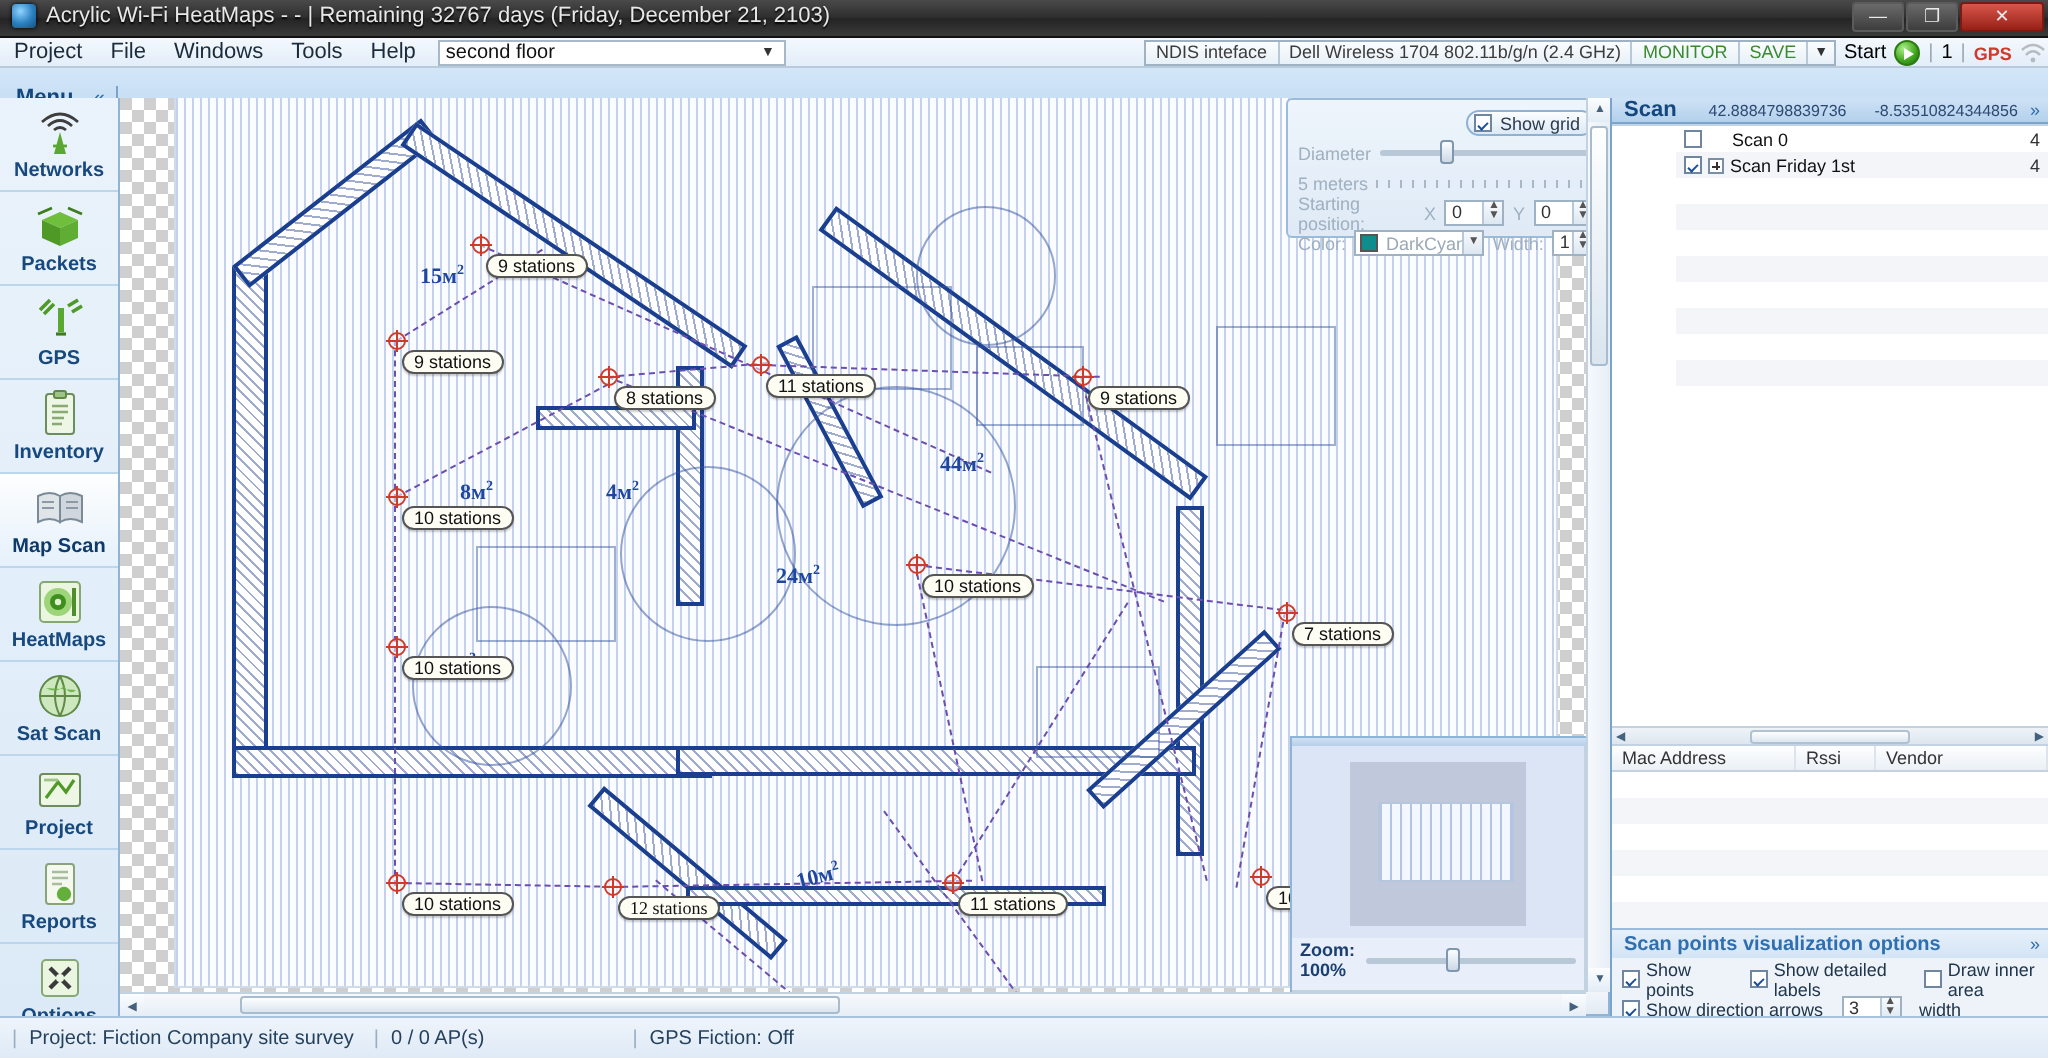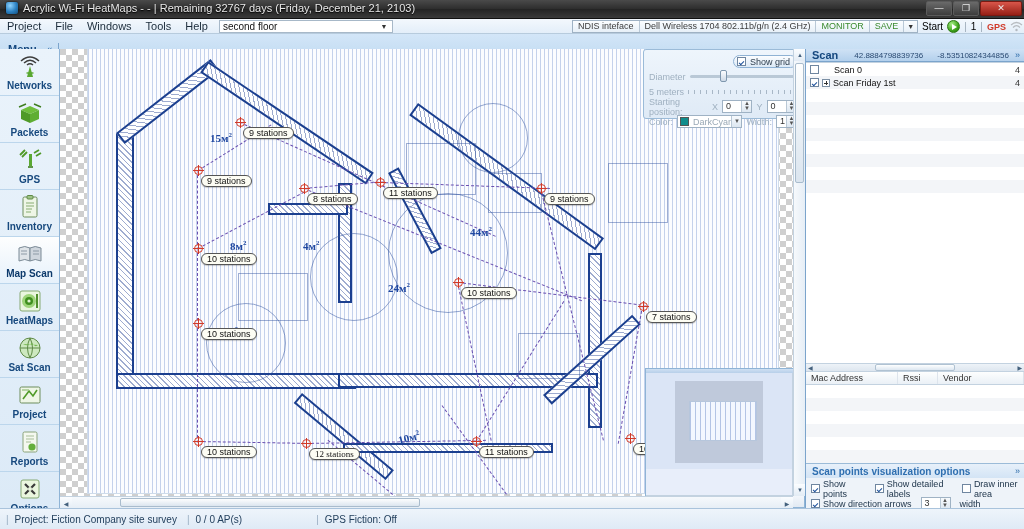--- a/index.html
+++ b/index.html
@@ -270,21 +270,21 @@
   }
   .panel-head .ph-title { color: #14477e; font-weight: bold; font-size: 11px; padding-left: 6px; }
   .ph-coord { font-size: 8px; color: #2a4a72; }
   .ph-chev { position: absolute; right: 4px; color: #2a6aa8; font-size: 9px; }
   .list-head {
     height: 13px; background: linear-gradient(180deg,#fdfefe,#eaf0f6);
     border-bottom: 1px solid #c3d2e0; position: relative; font-size: 9px; color: #333;
   }
   .list-head .center { position: absolute; left: 0; right: 0; text-align: center; line-height: 12px; }
   .listbody { flex: 1; background: #fff; position: relative; overflow: hidden; }
-  .zrow { height: 13px; display: flex; align-items: center; gap: 3px; padding-left: 4px; font-size: 9px; color: #111; }
+  .zrow { height: 13px; display: flex; align-items: center; gap: 3px; padding-left: 4px; font-size: 9px; color: #111; margin-left: 32px; }
   .zrow:nth-child(even) { background: #f3f5f8; }
   .zrow .num { margin-left: auto; padding-right: 4px; color: #333; }
   .plusbox {
     width: 8px; height: 8px; border: 1px solid #7b8fa4; background: #fff;
     position: relative; flex: none;
   }
   .plusbox:before { content: ""; position: absolute; left: 1px; top: 3px; width: 4px; height: 1px; background: #333; }
   .plusbox:after  { content: ""; position: absolute; left: 3px; top: 1px; width: 1px; height: 4px; background: #333; }
   .splitter {
     height: 11px; background: linear-gradient(180deg,#eef3f8,#dde6ef);
@@ -681,20 +681,29 @@
         <span class="lbl-dim">Width:</span>
         <span class="numbox" style="width:26px"><span>1</span><i class="spin">▲<br>▼</i></span>
       </div>
     </div>
 
     <div class="minipanel">
       <div class="mhead"></div>
       <div class="mini-canvas">
         <div class="mini-shade"></div>
         <div class="mini-thumb"></div>
+      </div>
+      <div class="zoom-row">
+        <span style="display:flex;flex-direction:column;">
+          <span class="zoom-txt">Zoom:</span>
+          <span class="zoom-txt">100%</span>
+        </span>
+        <span class="slider-track">
+            <i class="slider-thumb" style="left:40px;"></i>
+          </span>
       </div>
       <div class="vscroll-mini"></div>
       <div class="hscroll-mini"></div>
     </div>
 
     <div class="map-vscroll">
       <div class="sb-arrow" style="top:0;">▲</div>
       <div class="sb-thumb" style="left:1px;right:1px;top:14px;height:120px;"></div>
       <div class="sb-arrow" style="bottom:0;">▼</div>
     </div>

